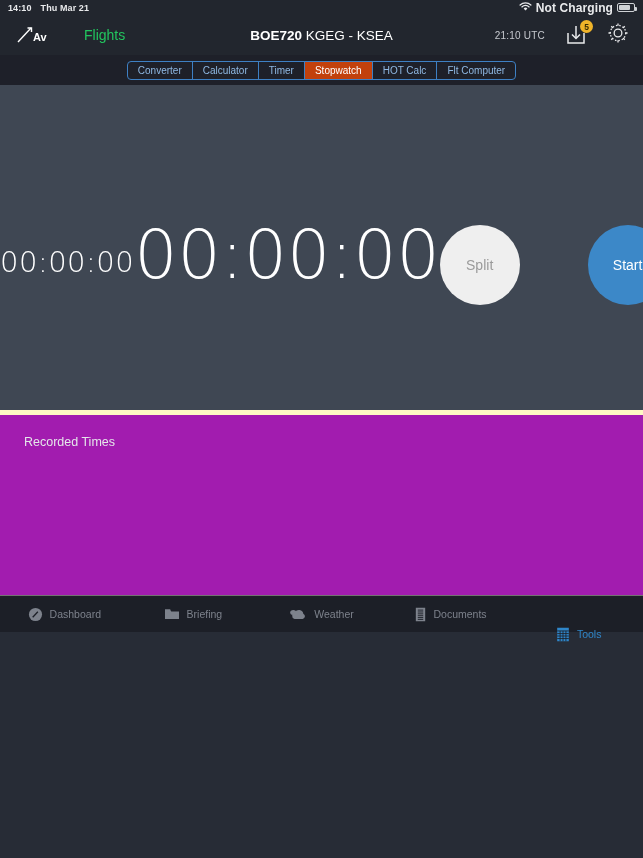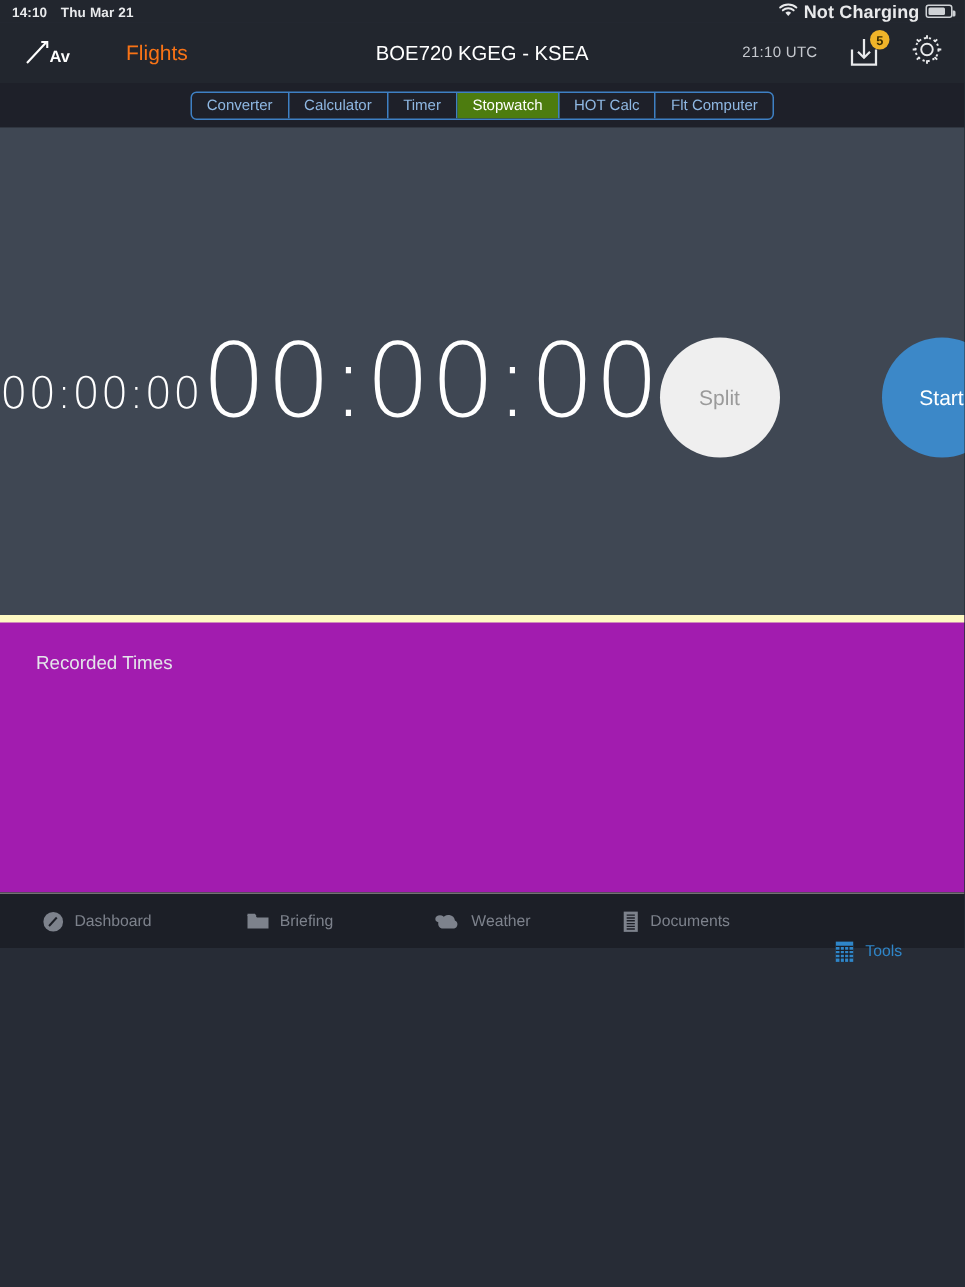--- a/index.html
+++ b/index.html
@@ -55,29 +55,29 @@
     height: 40px;
     background: #22262e;
     display: flex; align-items: center;
     padding: 0 14px;
     flex: 0 0 auto;
     position: relative;
   }
   .nav-left { display: flex; align-items: center; gap: 30px; z-index:2;}
   .logo { display:flex; align-items:center; }
   .nav-flights {
-    color: #f97316; font-size: 14px;
+    color: #22c55e; font-size: 14px;
   }
   .nav-center {
     position: absolute; left: 0; right: 0;
     text-align: center;
     font-size: 13.5px; color: #ffffff;
     pointer-events: none;
   }
-  .nav-center b { font-weight: normal; }
+  .nav-center b { font-weight: bold; }
   .nav-center span.route { font-weight: normal; }
   .nav-right {
     margin-left: auto; display: flex; align-items: center; gap: 20px; z-index:2;
   }
   .utc { font-size: 10px; color: #c6c9cf; letter-spacing: 0.2px;}
   .dl-wrap { position: relative; width: 22px; height: 22px; }
   .badge {
     position: absolute; right: -6px; top: -4px;
     min-width: 13px; height: 13px;
     background: #f0b429; color: #3a2c00;
@@ -105,21 +105,21 @@
     font-size: 10px;
     color: #8fb8e3;
     padding: 0 10px;
     display: flex; align-items: center; justify-content: center;
     border-right: 1px solid #3e80c4;
     background: transparent;
     white-space: nowrap;
     cursor: pointer;
   }
   .seg-item:last-child { border-right: none; }
-  .seg-item.active { background: #4d7c0f; color: #ffffff; }
+  .seg-item.active { background: #c2410c; color: #ffffff; }
 
   
   .sw-panel {
     background: #3f4753;
     flex: 0 0 325px;
     position: relative;
     display: flex; flex-direction: row; align-items: center;
   }
   .split-time {
     margin-top: 28px;

